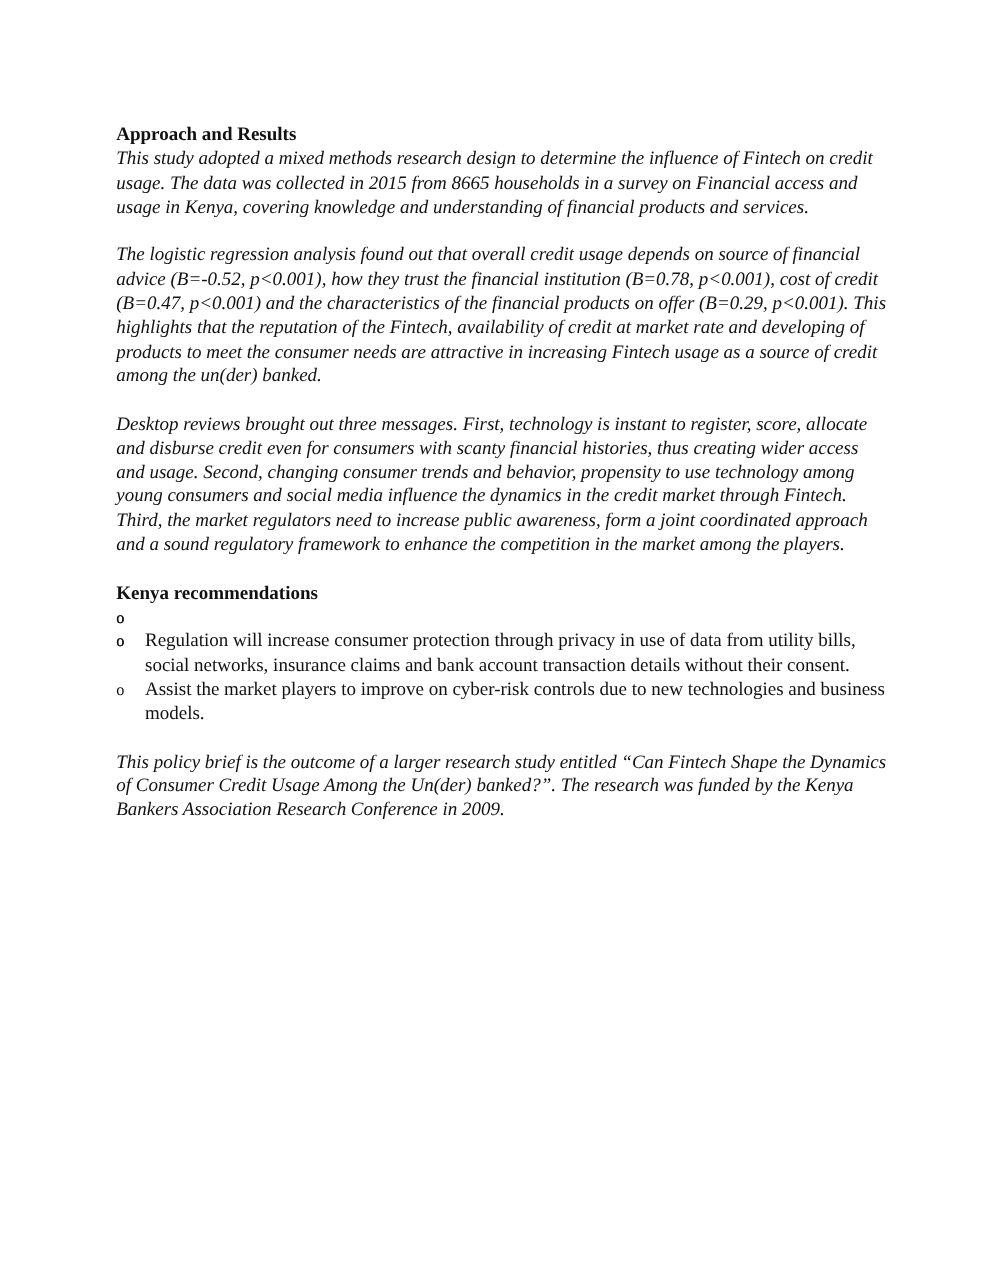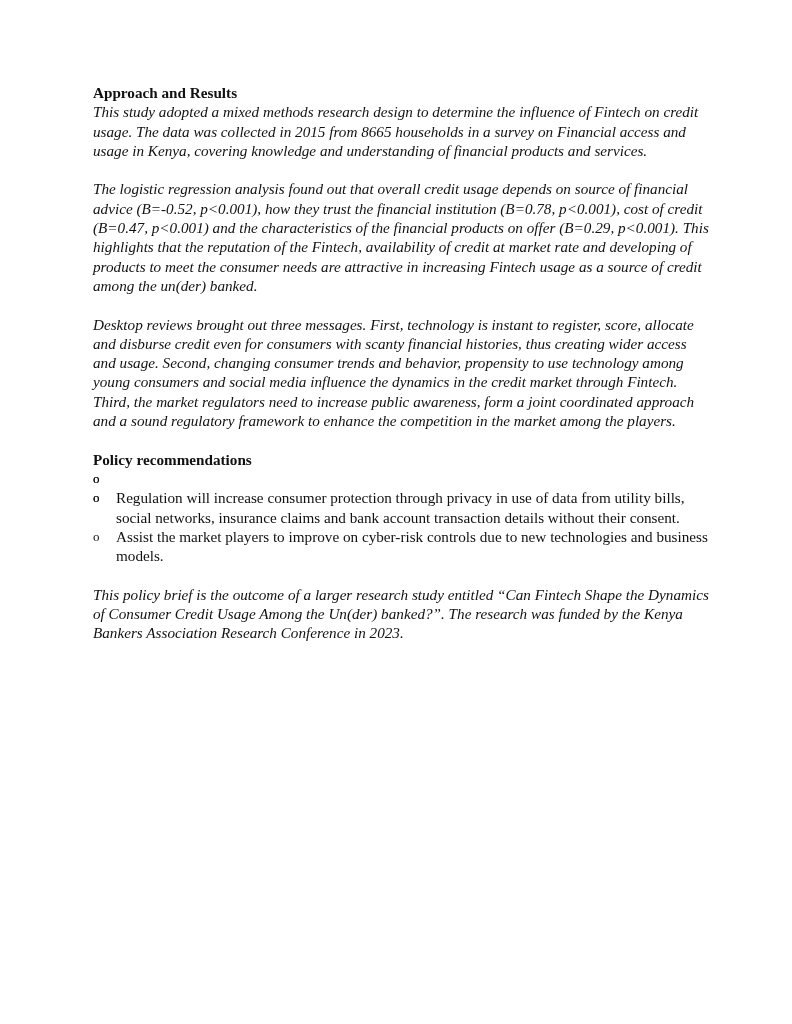--- a/index.html
+++ b/index.html
@@ -1,21 +1,21 @@
 <!DOCTYPE html>
 <html><head>
   <meta charset="utf-8">
   <style>
     html, body { margin: 0; padding: 0; background: #ffffff; }
     body {
       width: 792px; height: 1024px; position: relative; overflow: hidden;
       font-family: "Liberation Serif", serif; color: #111111;
     }
     .page {
-      position: absolute; left: 93px; top: 83px; width: 620px;
+      position: absolute; left: 93px; top: 98px; width: 620px;
       font-size: 15.2px; line-height: 19.3px;
     }
     .heading { font-weight: bold; }
     .para { margin: 0; font-style: italic; }
     .gap { height: 19.3px; }
     ul.bullets { list-style: none; margin: 0; padding: 0; }
     ul.bullets li { position: relative; padding-left: 23px; }
     ul.bullets li .bullet {
       position: absolute; left: 0; top: 0; width: 23px;
       font-size: 13px;
@@ -31,21 +31,21 @@
     <p class="para">This study adopted a mixed methods research design to determine the influence of Fintech on credit usage. The data was collected in 2015 from 8665 households in a survey on Financial access and usage in Kenya, covering knowledge and understanding of financial products and services.</p>
     <div class="gap"></div>
     <p class="para">The logistic regression analysis found out that overall credit usage depends on source of financial advice (B=-0.52, p&lt;0.001), how they trust the financial institution (B=0.78, p&lt;0.001), cost of credit (B=0.47, p&lt;0.001) and the characteristics of the financial products on offer (B=0.29, p&lt;0.001). This highlights that the reputation of the Fintech, availability of credit at market rate and developing of products to meet the consumer needs are attractive in increasing Fintech usage as a source of credit among the un(der) banked.</p>
     <div class="gap"></div>
     <p class="para">Desktop reviews brought out three messages. First, technology is instant to register, score, allocate and disburse credit even for consumers with scanty financial histories, thus creating wider access and usage. Second, changing consumer trends and behavior, propensity to use technology among young consumers and social media influence the dynamics in the credit market through Fintech. Third, the market regulators need to increase public awareness, form a joint coordinated approach and a sound regulatory framework to enhance the competition in the market among the players.</p>
   </div>
 
   <div class="gap"></div>
 
   <div>
-    <div class="heading">Policy recommendations</div>
+    <div class="heading">Kenya recommendations</div>
     <ul class="bullets">
       <li>
         <span class="bullet">o</span>
       </li>
       <li>
         <span class="bullet">o</span>
       </li>
     </ul>
 
     <div class="gap"></div>
@@ -61,16 +61,16 @@
       <li>
         <span class="bullet">o</span>
         <span>Assist the market players to improve on cyber-risk controls due to new technologies and business models.</span>
       </li>
     </ul>
   </div>
 
   <div class="gap"></div>
 
   <div>
-    <p class="para">This policy brief is the outcome of a larger research study entitled “Can Fintech Shape the Dynamics of Consumer Credit Usage Among the Un(der) banked?”. The research was funded by the Kenya Bankers Association Research Conference in 2023.</p>
+    <p class="para">This policy brief is the outcome of a larger research study entitled “Can Fintech Shape the Dynamics of Consumer Credit Usage Among the Un(der) banked?”. The research was funded by the Kenya Bankers Association Research Conference in 2009.</p>
   </div>
 
 </div>
 
 </body></html>

